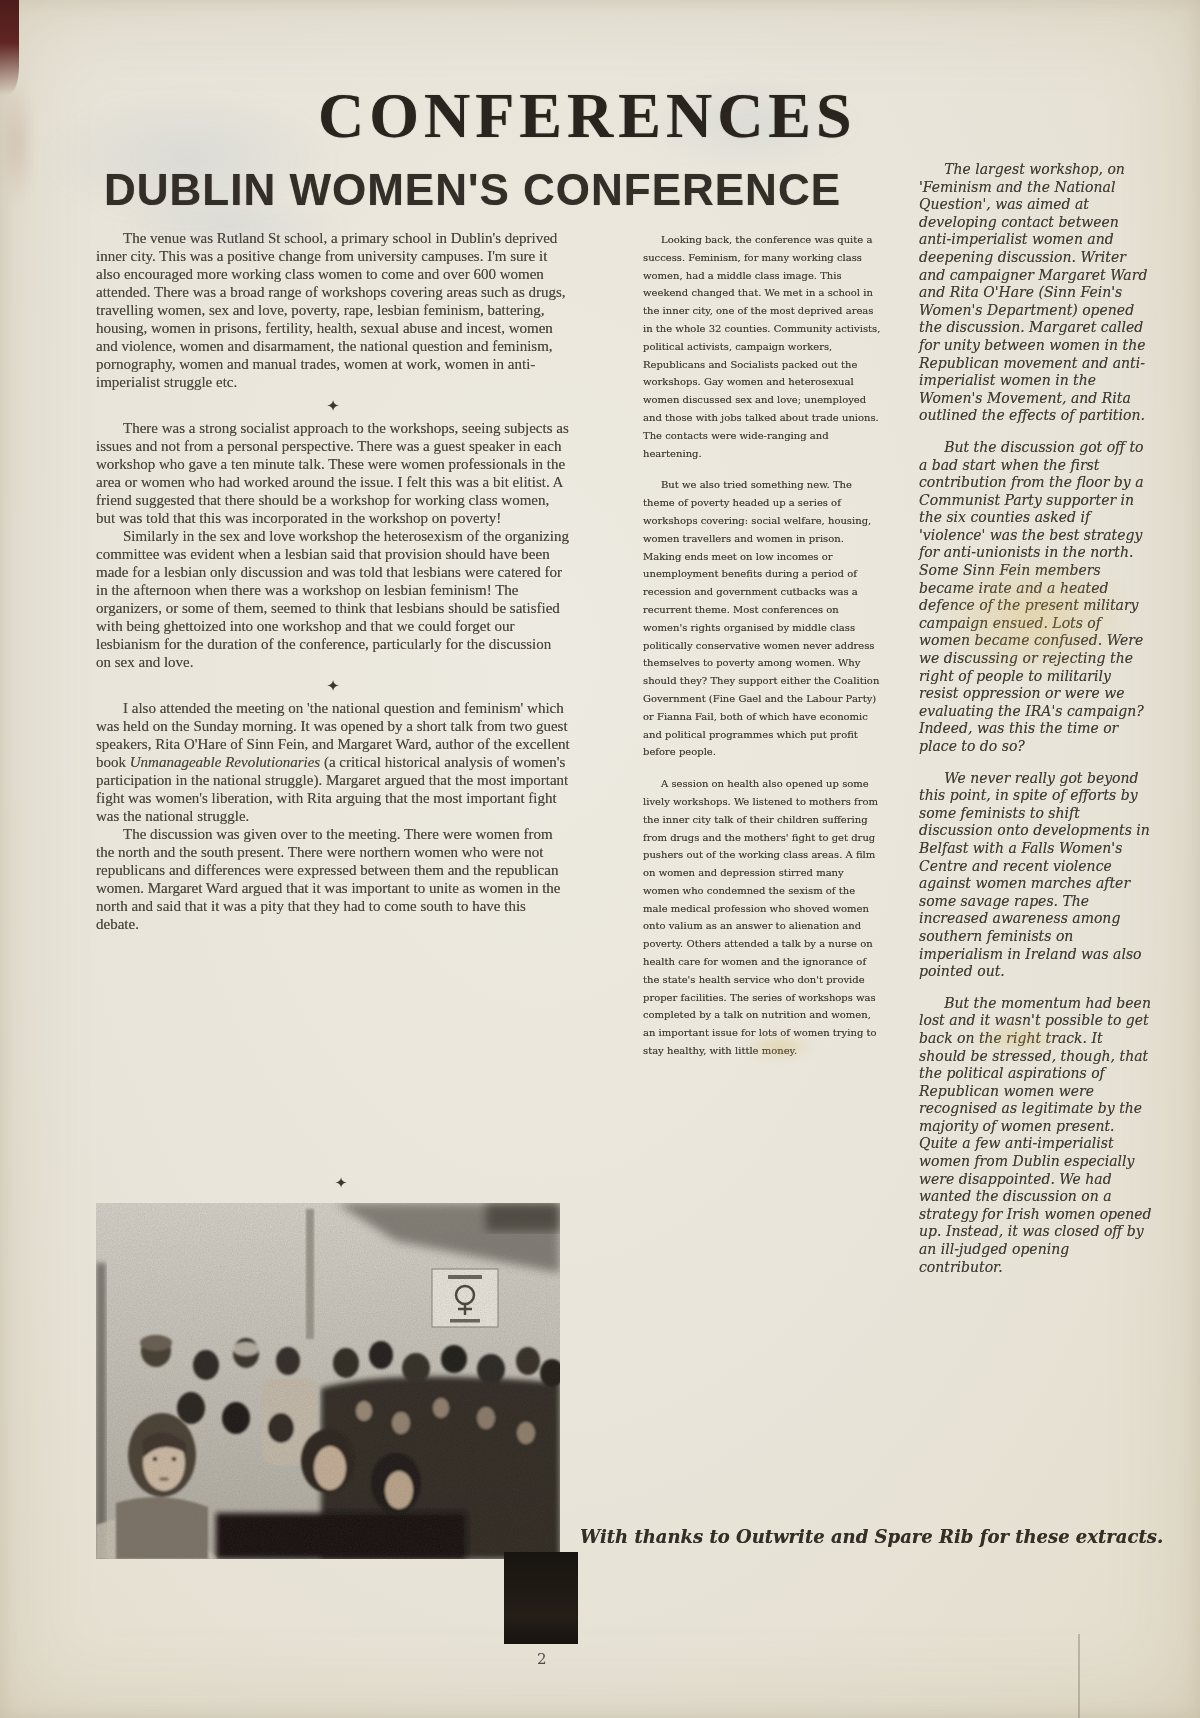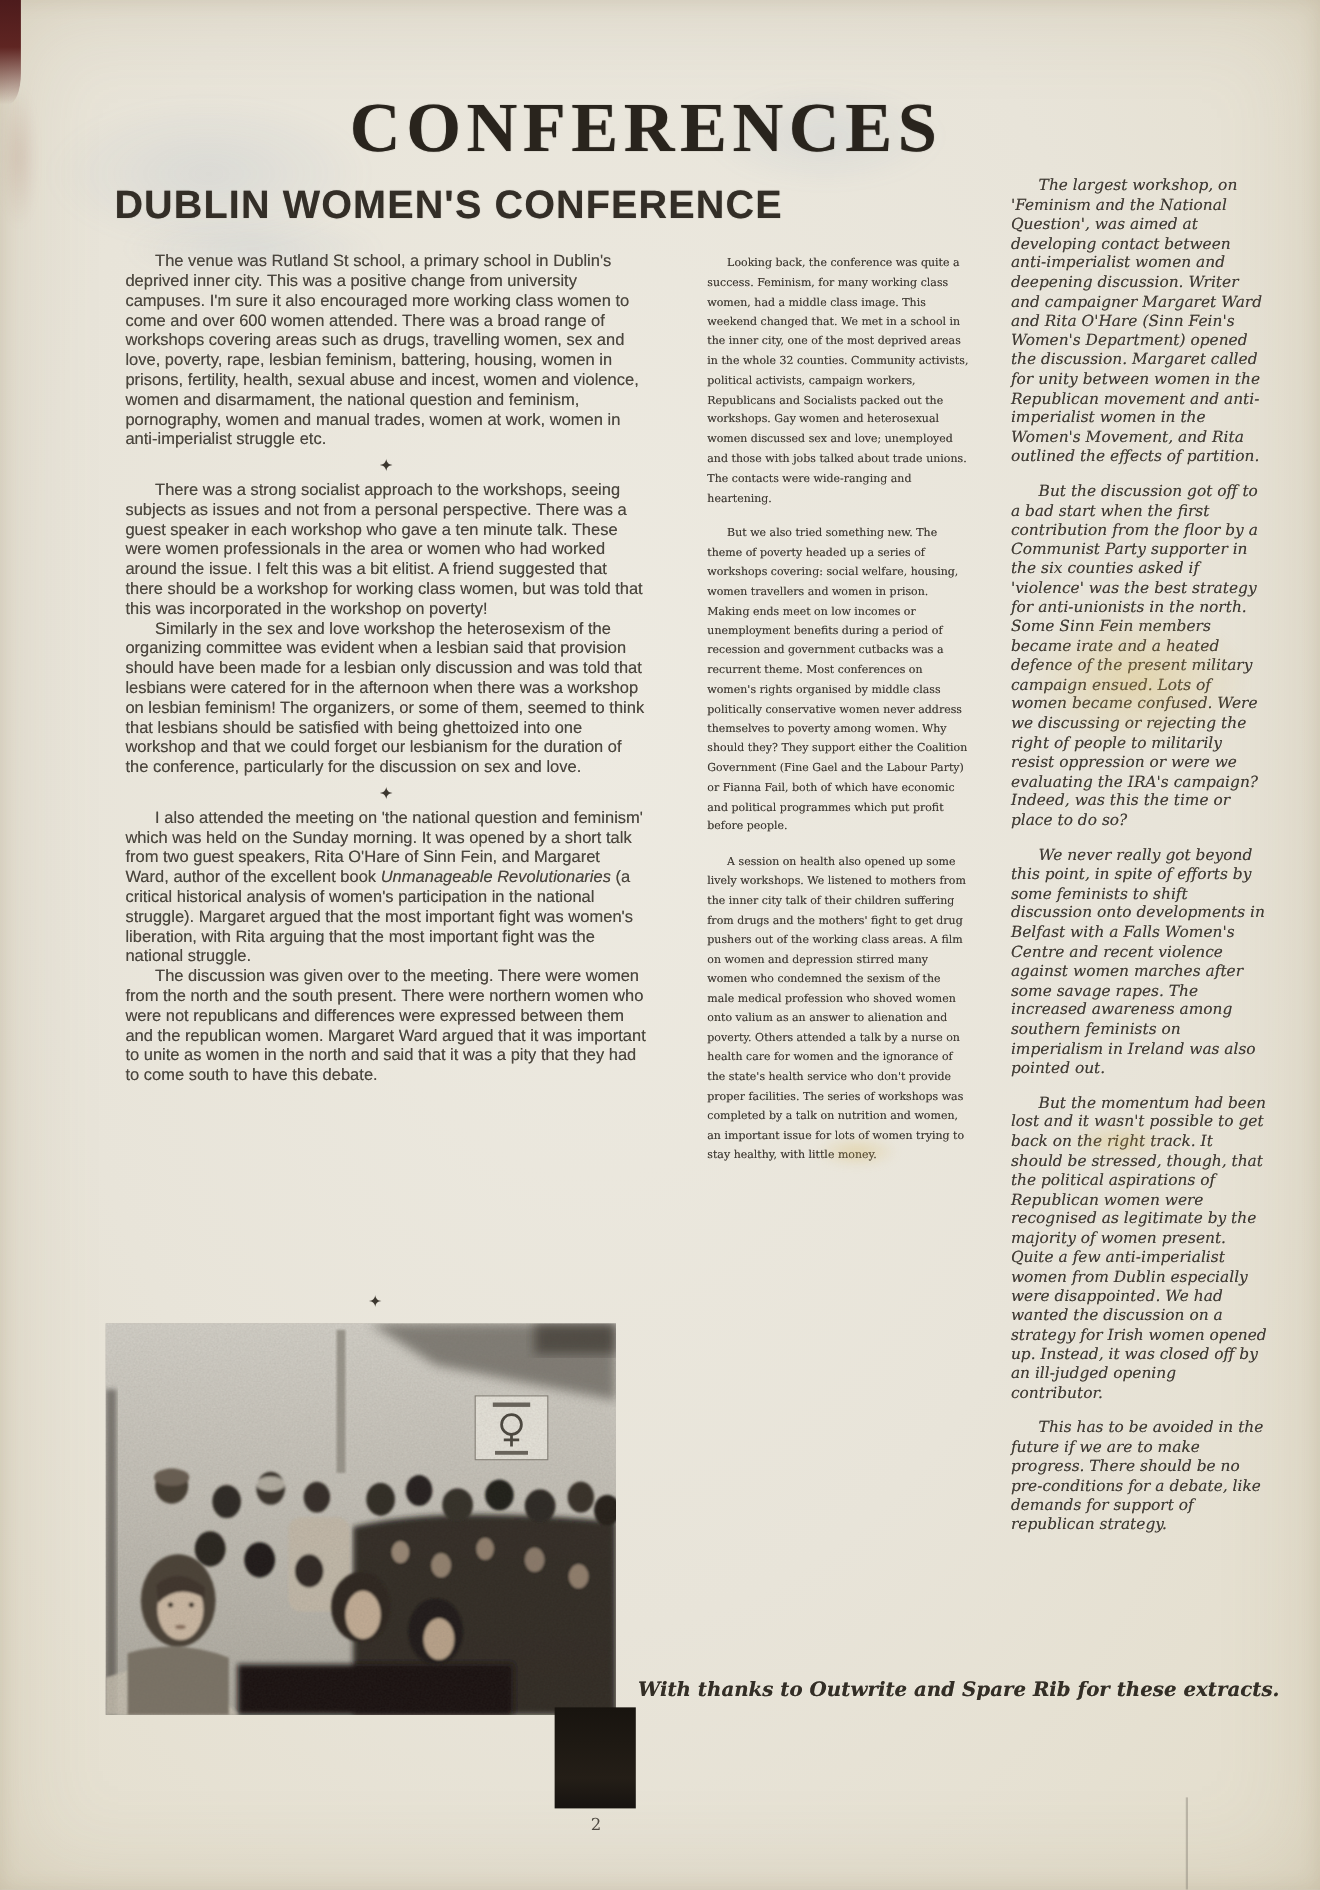--- a/index.html
+++ b/index.html
@@ -25,27 +25,27 @@
   .s3{left:742px;top:1033px;width:74px;height:28px;}
   .s4{left:0;top:78px;width:34px;height:130px;
     background:radial-gradient(ellipse,rgba(150,95,75,.18),rgba(150,95,75,0) 70%);}
   .scan-line{position:absolute;left:1078px;top:1634px;width:2px;height:84px;
     background:#8f8a7d;opacity:.5;}
   
   .title{position:absolute;left:318px;top:84px;margin:0;
     font-family:"Liberation Serif", serif;font-weight:700;font-size:64px;line-height:1;
     letter-spacing:5px;color:#29241d;text-shadow:0 0 1px rgba(41,36,29,.55);}
   .subtitle{position:absolute;left:104px;top:168px;margin:0;
-    font-family:"Liberation Sans", sans-serif;font-weight:700;font-size:36px;line-height:1;
+    font-family:"Liberation Sans", sans-serif;font-weight:700;font-size:44px;line-height:1;
     letter-spacing:1px;color:#332e27;text-shadow:0 0 .8px rgba(51,46,39,.5);}
   
   .col{position:absolute;text-align:left;}
   .col p{margin:0;text-indent:1.8em;}
-  .col-1{left:114px;top:229px;width:474px;height:965px;
-    font-family:Liberation Sans, sans-serif;font-size:15px;line-height:18px;
+  .col-1{left:96px;top:229px;width:474px;height:965px;
+    font-family:Liberation Serif, serif;font-size:15px;line-height:18px;
     color:#4b463e;text-shadow:0 0 .6px rgba(75,70,62,.65);}
   .col-serif{font-family:"DejaVu Serif", serif;color:#403b34;
     text-shadow:0 0 .5px rgba(64,59,52,.6);}
   .col-2{left:643px;top:231px;width:238px;font-size:10px;line-height:17.8px;}
   .col-3{left:919px;top:161px;width:233px;font-size:14px;line-height:17.6px;font-style:italic;}
   .col-serif p{margin:0 0 14px;}
   .col-serif p.tight{margin-bottom:0;}
   .book{font-style:italic;}
   .divider{text-align:center;margin:7px 0 5px;font-size:15px;color:#3c372f;line-height:16px;}
   .divider-abs{position:absolute;left:281px;top:1174px;width:120px;text-align:center;
@@ -98,21 +98,20 @@
     <p>Looking back, the conference was quite a success. Feminism, for many working class women, had a middle class image. This weekend changed that. We met in a school in the inner city, one of the most deprived areas in the whole 32 counties. Community activists, political activists, campaign workers, Republicans and Socialists packed out the workshops. Gay women and heterosexual women discussed sex and love; unemployed and those with jobs talked about trade unions. The contacts were wide-ranging and heartening.</p>
     <p>But we also tried something new. The theme of poverty headed up a series of workshops covering: social welfare, housing, women travellers and women in prison. Making ends meet on low incomes or unemployment benefits during a period of recession and government cutbacks was a recurrent theme. Most conferences on women's rights organised by middle class politically conservative women never address themselves to poverty among women. Why should they? They support either the Coalition Government (Fine Gael and the Labour Party) or Fianna Fail, both of which have economic and political programmes which put profit before people.</p>
     <p class="tight">A session on health also opened up some lively workshops. We listened to mothers from the inner city talk of their children suffering from drugs and the mothers' fight to get drug pushers out of the working class areas. A film on women and depression stirred many women who condemned the sexism of the male medical profession who shoved women onto valium as an answer to alienation and poverty. Others attended a talk by a nurse on health care for women and the ignorance of the state's health service who don't provide proper facilities. The series of workshops was completed by a talk on nutrition and women, an important issue for lots of women trying to stay healthy, with little money.</p>
   </div>
 
   <div class="col col-serif col-3">
     <p>The largest workshop, on 'Feminism and the National Question', was aimed at developing contact between anti-imperialist women and deepening discussion. Writer and campaigner Margaret Ward and Rita O'Hare (Sinn Fein's Women's Department) opened the discussion. Margaret called for unity between women in the Republican movement and anti-imperialist women in the Women's Movement, and Rita outlined the effects of partition.</p>
     <p>But the discussion got off to a bad start when the first contribution from the floor by a Communist Party supporter in the six counties asked if 'violence' was the best strategy for anti-unionists in the north. Some Sinn Fein members became irate and a heated defence of the present military campaign ensued. Lots of women became confused. Were we discussing or rejecting the right of people to militarily resist oppression or were we evaluating the IRA's campaign? Indeed, was this the time or place to do so?</p>
     <p>We never really got beyond this point, in spite of efforts by some feminists to shift discussion onto developments in Belfast with a Falls Women's Centre and recent violence against women marches after some savage rapes. The increased awareness among southern feminists on imperialism in Ireland was also pointed out.</p>
     <p>But the momentum had been lost and it wasn't possible to get back on the right track. It should be stressed, though, that the political aspirations of Republican women were recognised as legitimate by the majority of women present. Quite a few anti-imperialist women from Dublin especially were disappointed. We had wanted the discussion on a strategy for Irish women opened up. Instead, it was closed off by an ill-judged opening contributor.</p>
-    <p class="tight">This has to be avoided in the future if we are to make progress. There should be no pre-conditions for a debate, like demands for support of republican strategy.</p>
   </div>
 
   <div class="photo">
     <svg width="464" height="356" viewBox="0 0 464 356" xmlns="http://www.w3.org/2000/svg">
       <defs>
         <linearGradient id="wall" x1="0" y1="0" x2="0" y2="1">
           <stop offset="0" stop-color="#dad7cf"></stop>
           <stop offset="0.45" stop-color="#cac6bd"></stop>
           <stop offset="1" stop-color="#b2aea4"></stop>
         </linearGradient>

